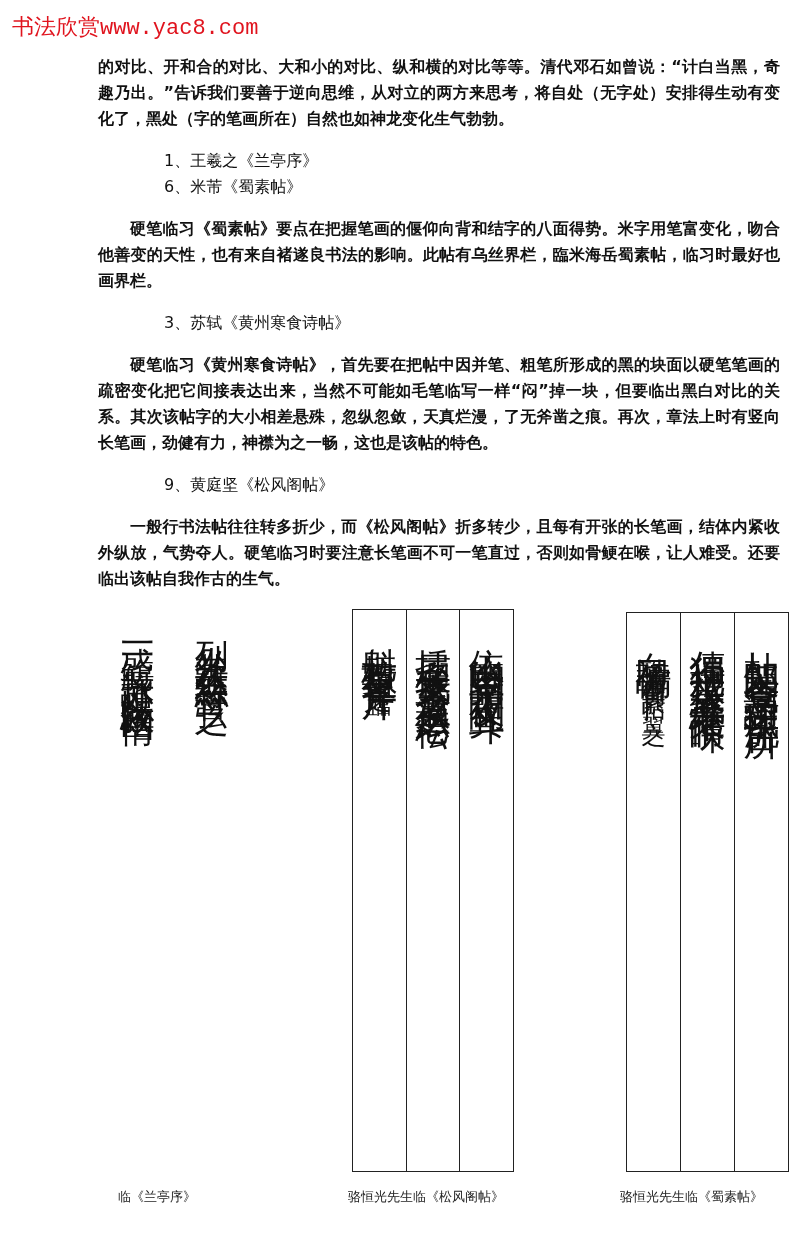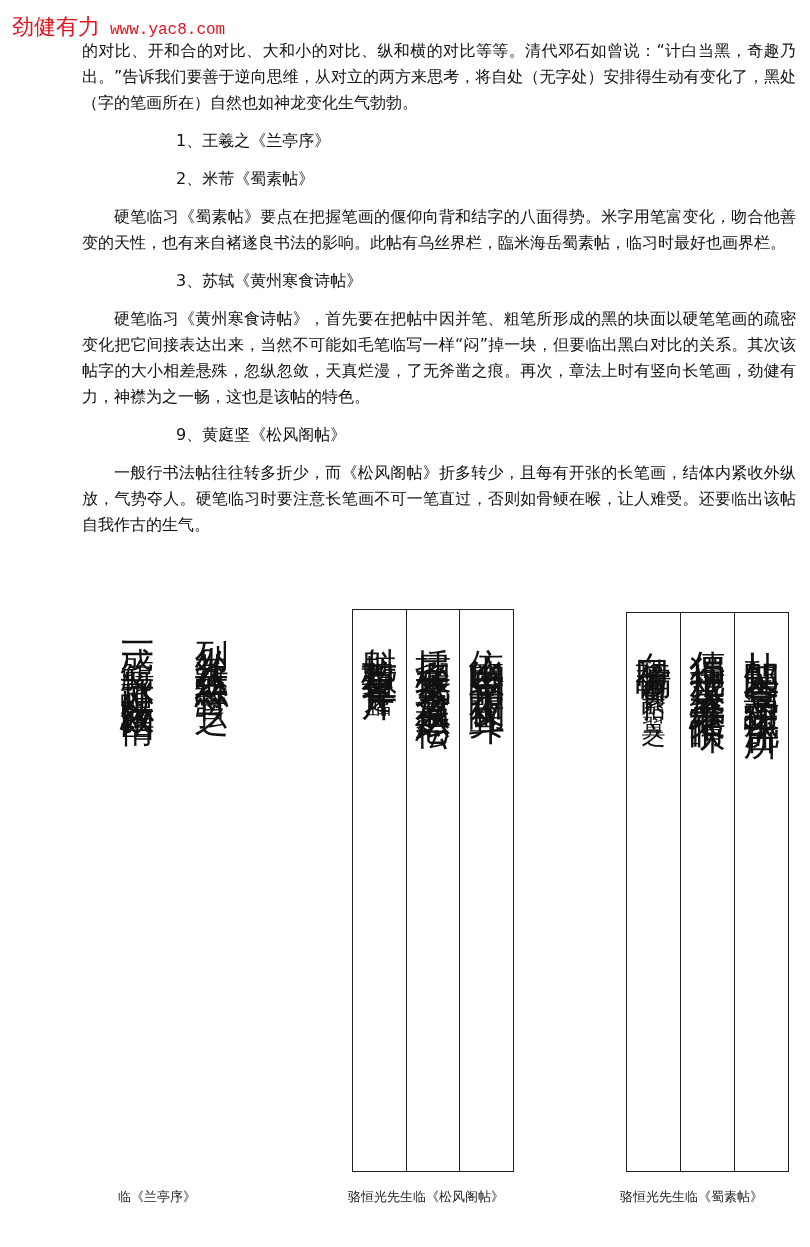--- a/index.html
+++ b/index.html
@@ -1,45 +1,45 @@
 <!DOCTYPE html>
 <html><head>
 <meta charset="utf-8">
 <style>
   html, body { margin:0; padding:0; }
   body { width:810px; height:1247px; background:#ffffff; position:relative; overflow:hidden; font-family:"DejaVu Sans", sans-serif; color:#111; }
   .watermark-title { position:absolute; left:12px; top:12px; color:#e0141e; font-family:"DejaVu Serif", serif; font-size:22px; letter-spacing:0; white-space:nowrap; }
-  .watermark-title .url { font-family:"Liberation Mono", monospace; font-size:16px; margin-left:10px; }
+  .watermark-title .url { font-family:"Liberation Mono", monospace; font-size:22px; }
   .body-text { position:absolute; left:82px; top:38px; width:714px; font-size:16px; line-height:26px; }
-  .para { margin:0; text-indent:32px; text-align:justify; }
+  .para { margin:16px; text-indent:32px; text-align:justify;font-weight:bold; }
   .para.first { text-indent:0; }
-  .heading { margin:12px; padding-left:82px; }
+  .heading { margin:0; padding-left:82px; }
   .figures { position:absolute; left:0; top:600px; width:692px; height:620px; }
   .fig-col { position:absolute; writing-mode:vertical-rl; font-family:"DejaVu Serif", serif; color:#111; letter-spacing:6px; }
   .fig-free .fig-col { font-size:34px; line-height:40px; }
   .box { position:absolute; border:1.5px solid #222; display:flex; flex-direction:row; }
   .box .cell { flex:1; border-left:1.2px solid #222; position:relative; display:flex; justify-content:center; }
   .box .cell:first-child { border-left:none; }
   .box .cell .txt { writing-mode:vertical-rl; font-family:"DejaVu Serif", serif; font-size:36px; line-height:44px; letter-spacing:6px; padding-top:10px; }
   .box .cell .txt .small { font-size:24px; }
   .caption { position:absolute; font-size:13px; color:#222; white-space:nowrap; }
 </style>
 </head>
 <body>
 
 <div class="watermark-title">
-  <span>劲健有力</span><span class="url">www.yac8.com</span>
+  <span>书法欣赏</span><span class="url">www.yac8.com</span>
 </div>
 
 <div class="body-text">
   <p class="para first">的对比、开和合的对比、大和小的对比、纵和横的对比等等。清代邓石如曾说：“计白当黑，奇趣乃出。”告诉我们要善于逆向思维，从对立的两方来思考，将自处（无字处）安排得生动有变化了，黑处（字的笔画所在）自然也如神龙变化生气勃勃。</p>
 
   <p class="heading">1、王羲之《兰亭序》</p>
 
-  <p class="heading">2、米芾《蜀素帖》</p>
+  <p class="heading">6、米芾《蜀素帖》</p>
   <p class="para">硬笔临习《蜀素帖》要点在把握笔画的偃仰向背和结字的八面得势。米字用笔富变化，吻合他善变的天性，也有来自褚遂良书法的影响。此帖有乌丝界栏，臨米海岳蜀素帖，临习时最好也画界栏。</p>
 
   <p class="heading">3、苏轼《黄州寒食诗帖》</p>
   <p class="para">硬笔临习《黄州寒食诗帖》，首先要在把帖中因并笔、粗笔所形成的黑的块面以硬笔笔画的疏密变化把它间接表达出来，当然不可能如毛笔临写一样“闷”掉一块，但要临出黑白对比的关系。其次该帖字的大小相差悬殊，忽纵忽敛，天真烂漫，了无斧凿之痕。再次，章法上时有竖向长笔画，劲健有力，神襟为之一畅，这也是该帖的特色。</p>
 
   <p class="heading">9、黄庭坚《松风阁帖》</p>
   <p class="para">一般行书法帖往往转多折少，而《松风阁帖》折多转少，且每有开张的长笔画，结体内紧收外纵放，气势夺人。硬笔临习时要注意长笔画不可一笔直过，否则如骨鲠在喉，让人难受。还要临出该帖自我作古的生气。</p>
 </div>
 
 <div class="figures">

